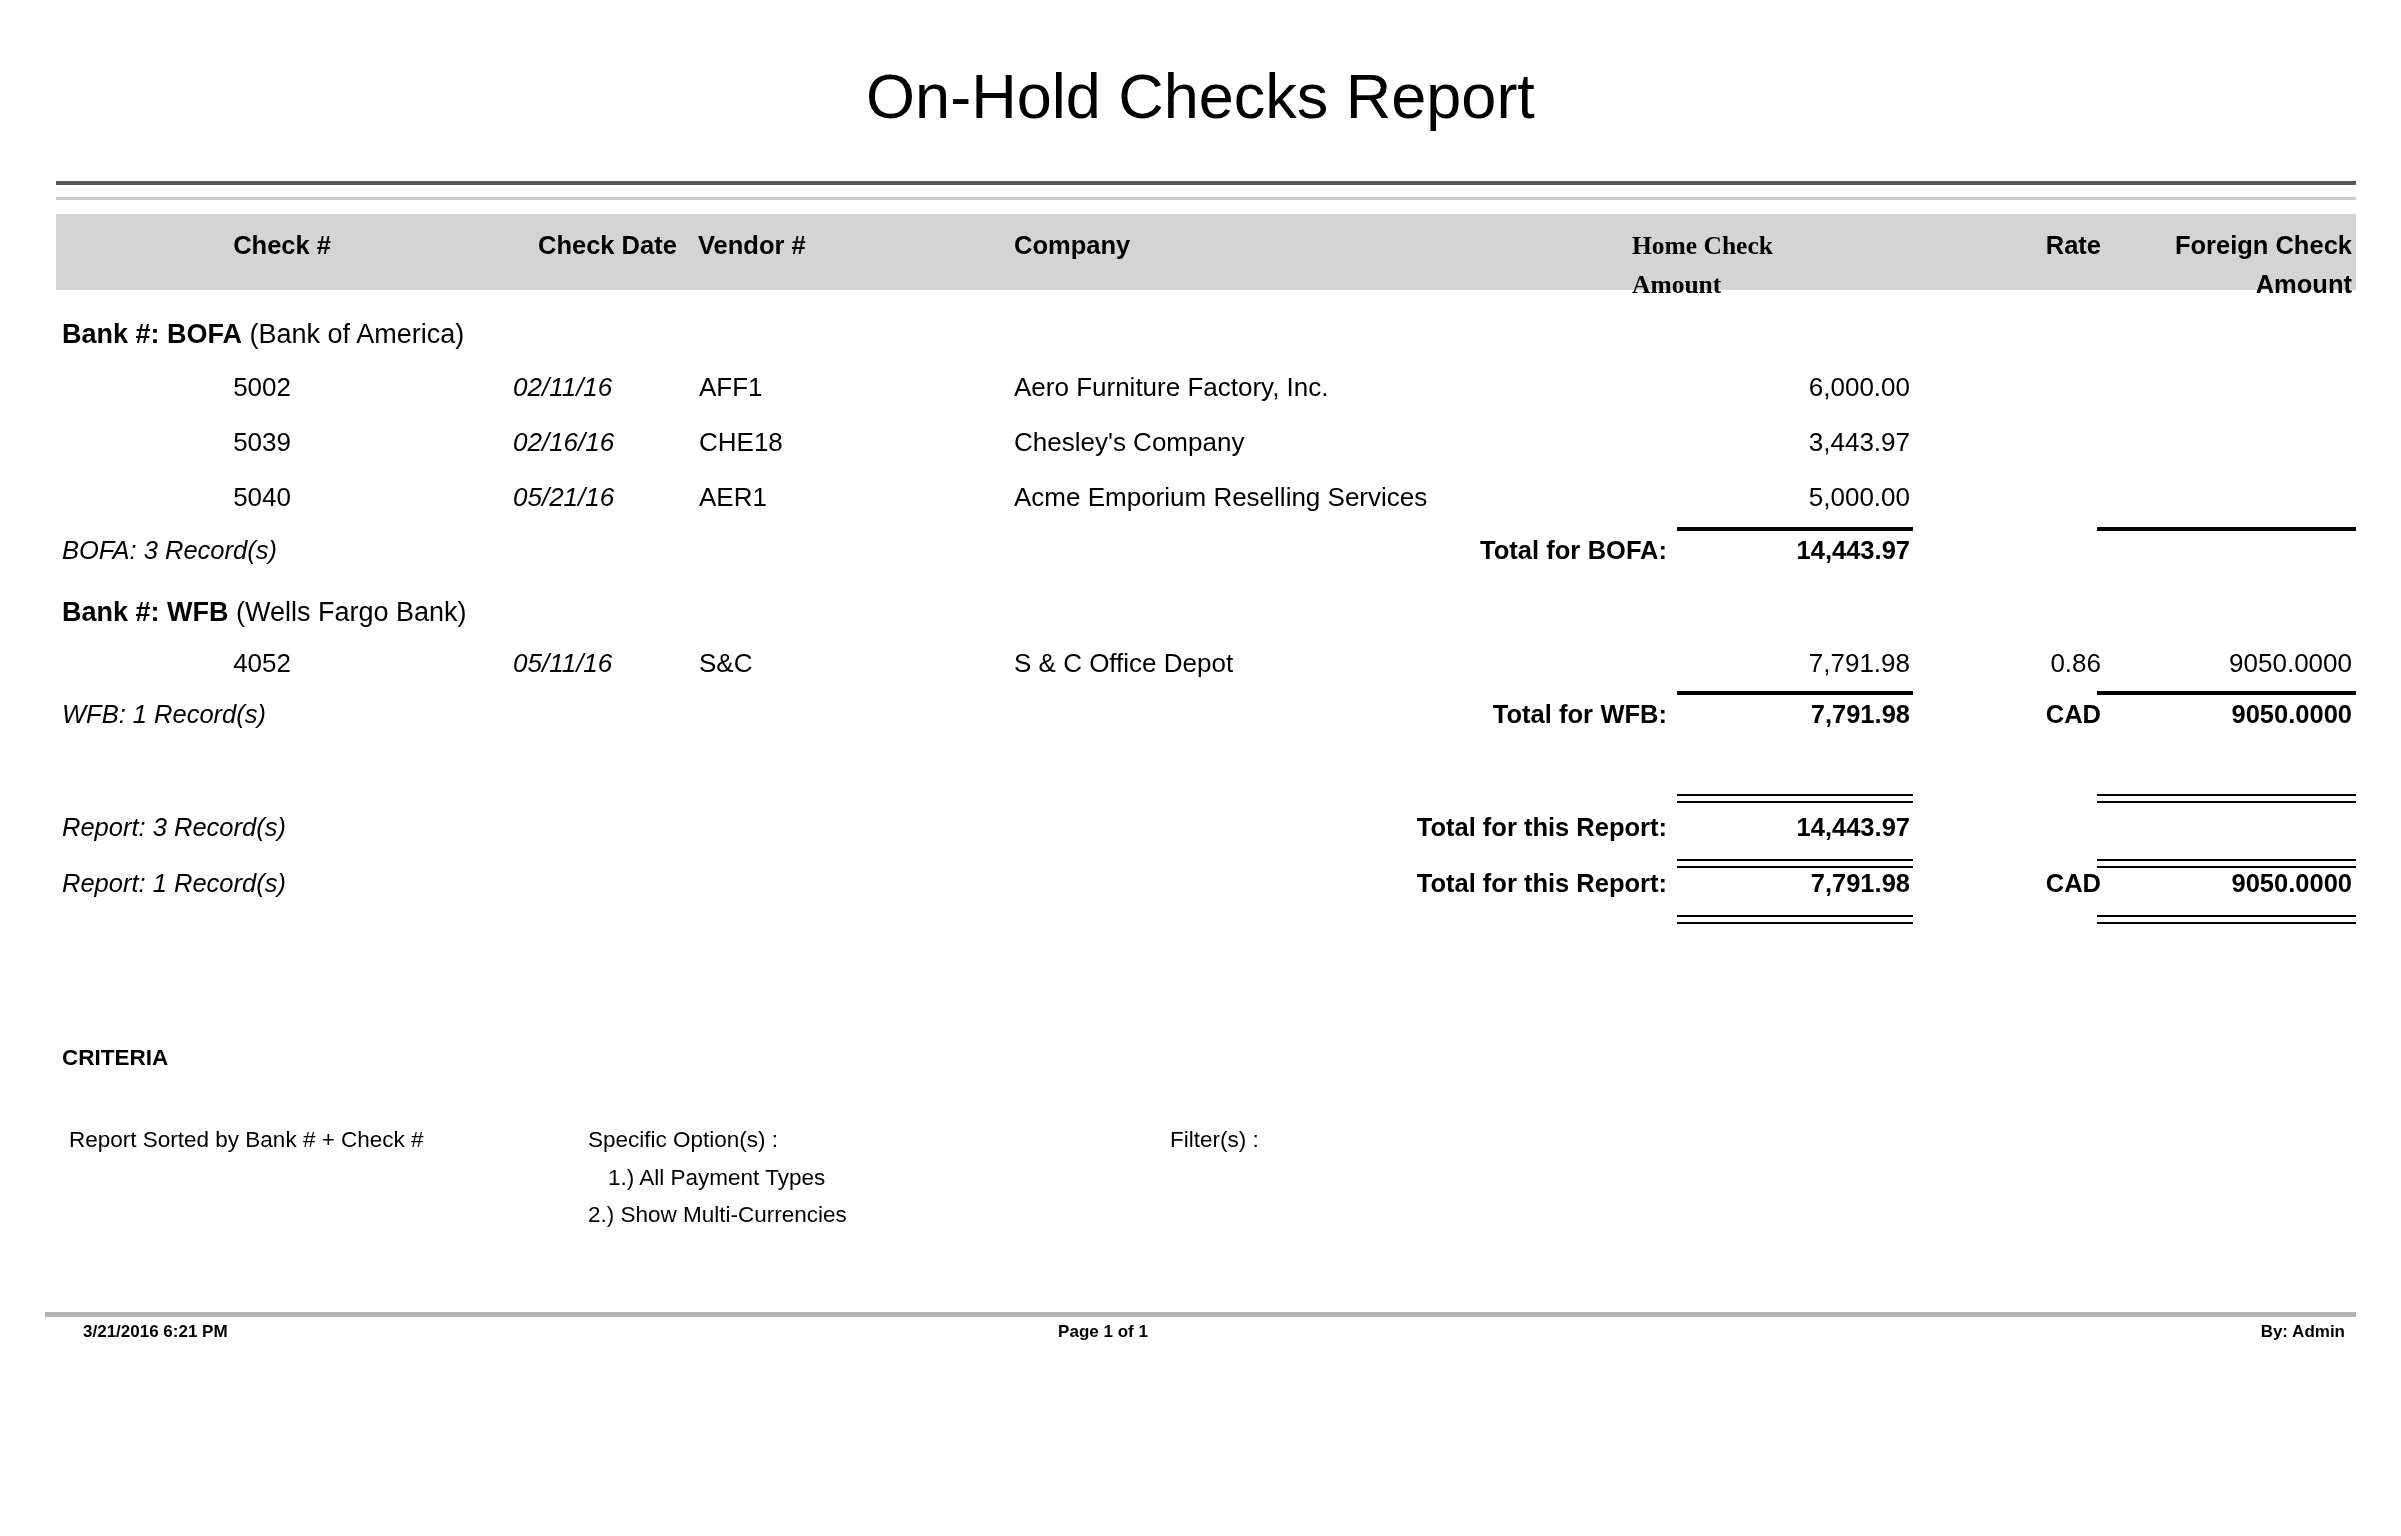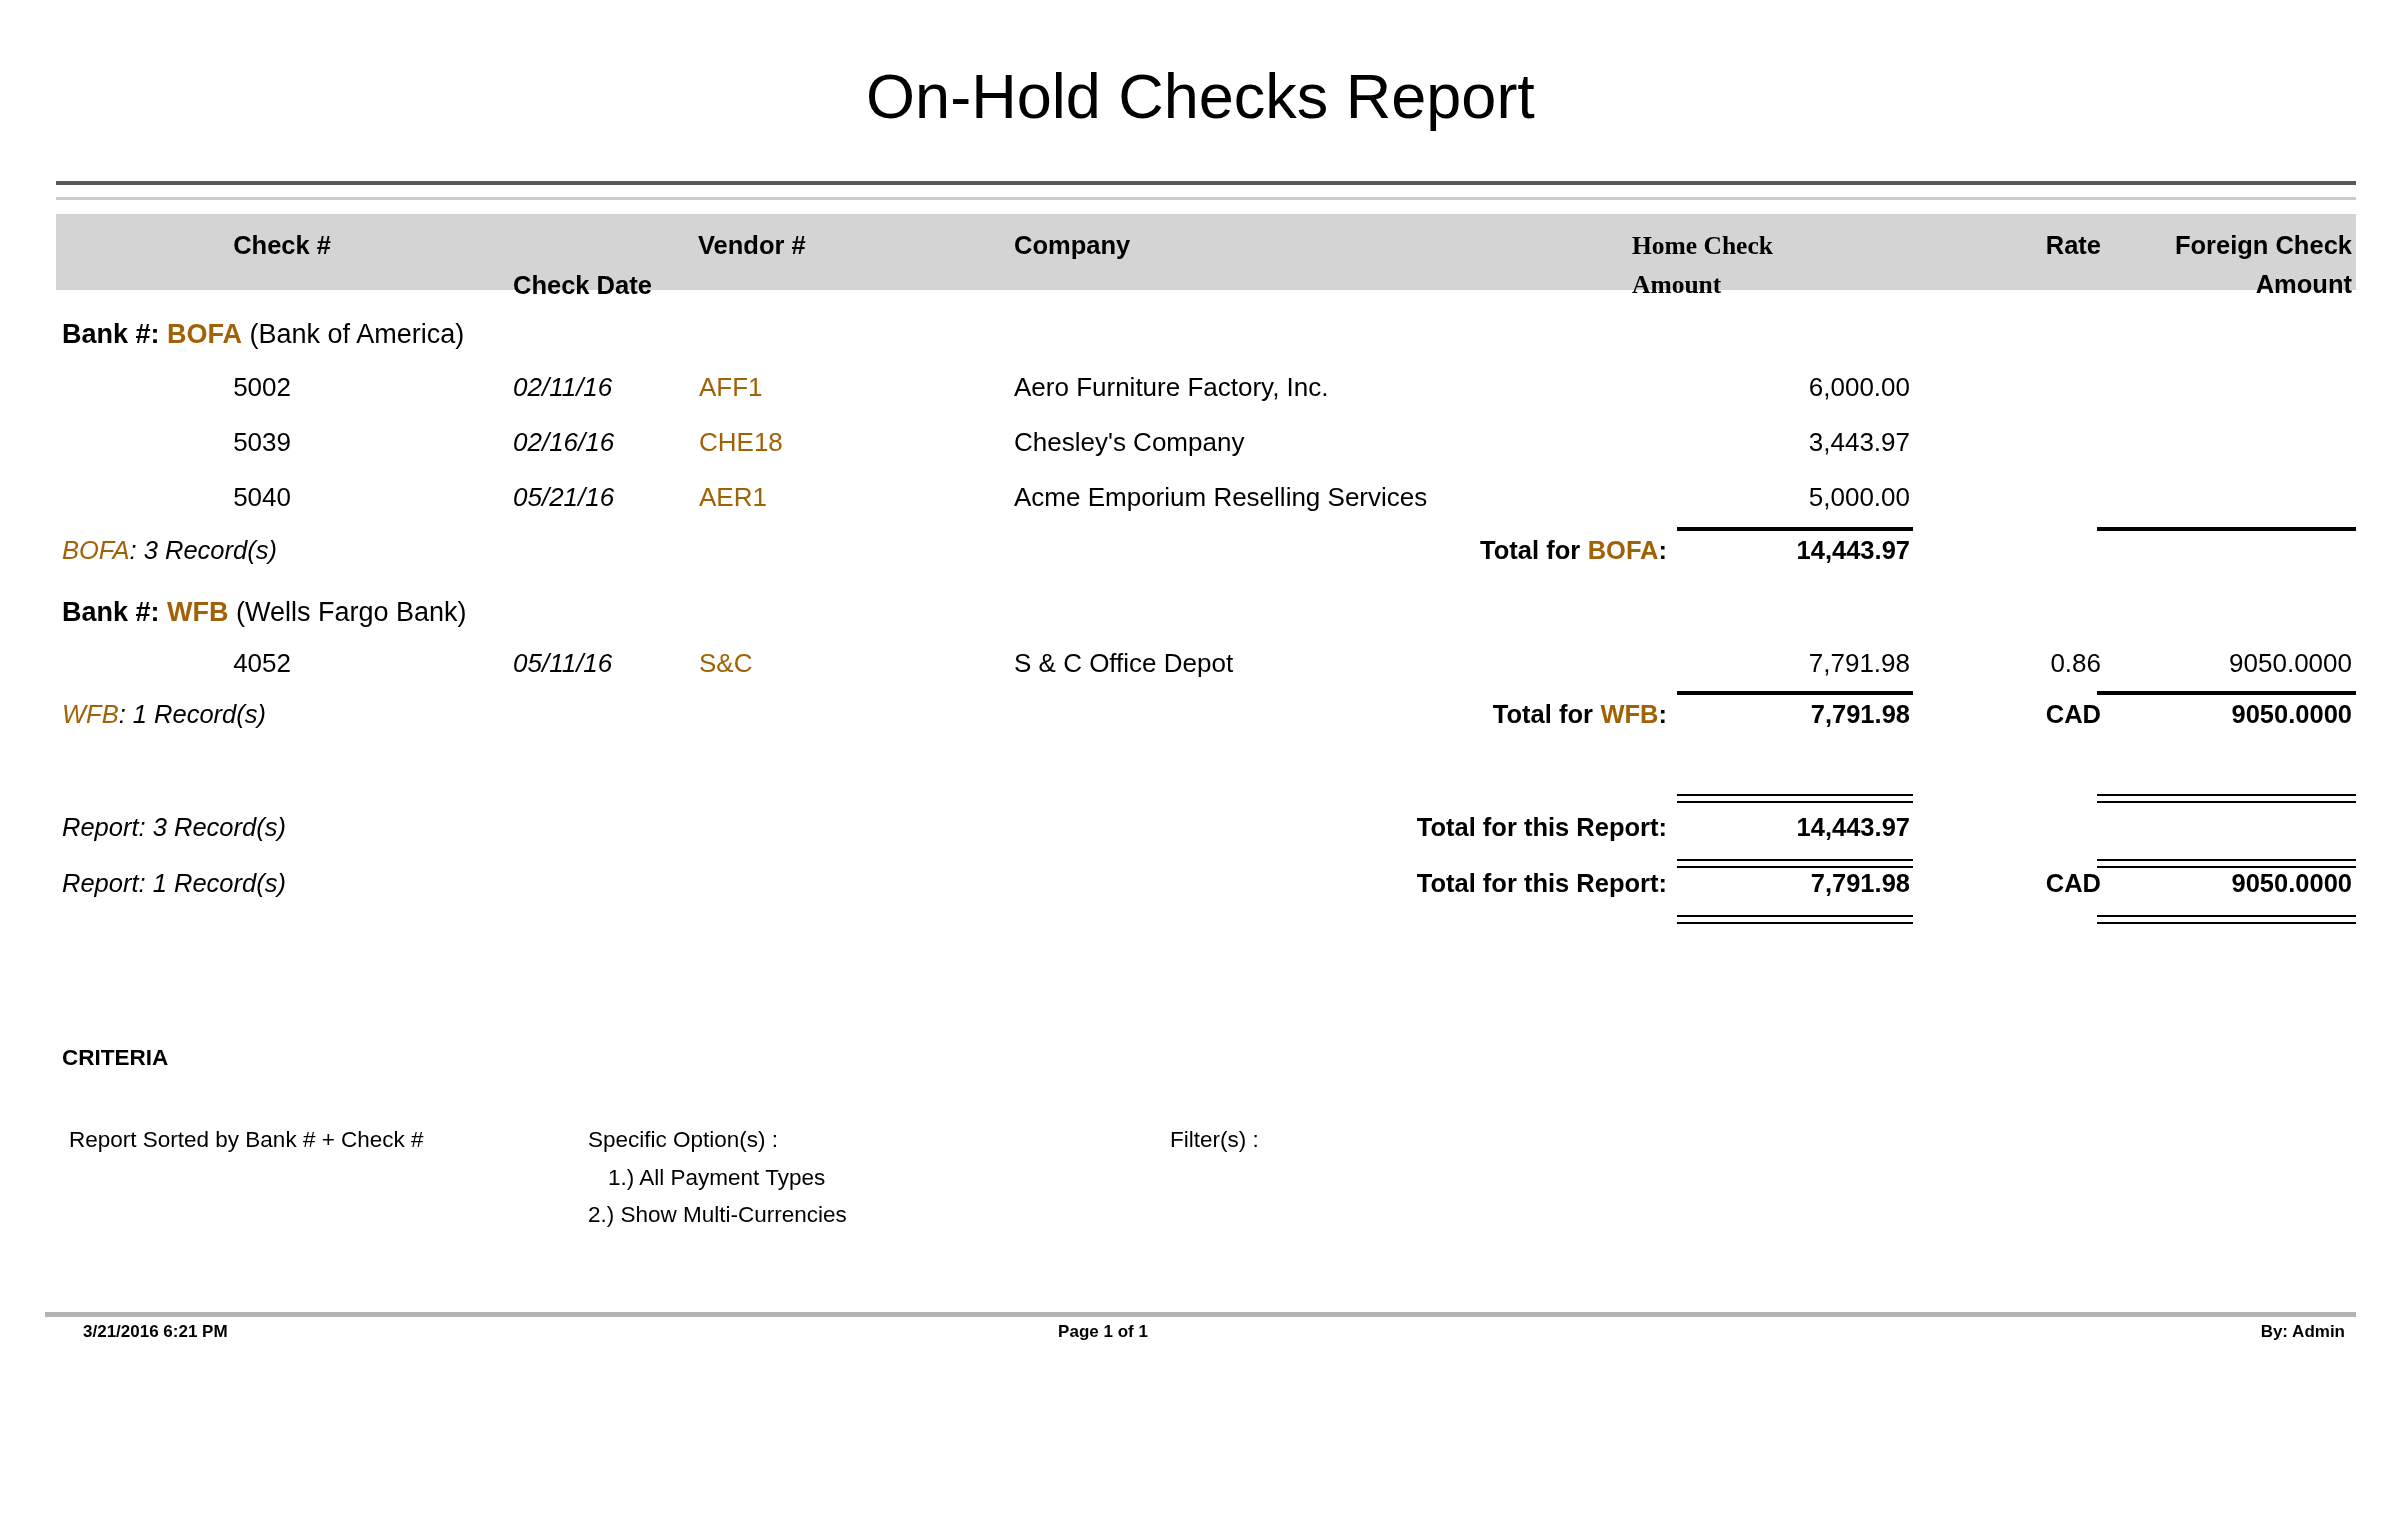--- a/index.html
+++ b/index.html
@@ -2,36 +2,36 @@
 <html style="font-size:12px"><head>
 <meta charset="utf-8">
 <style>
   html,body{margin:0;padding:0;background:#ffffff;}
   .page{
     position:relative;width:2401px;height:1537px;background:#ffffff;
     font-family:"Liberation Sans",sans-serif;color:#000;overflow:hidden;
   }
   .abs{position:absolute;white-space:nowrap;}
   .b{font-weight:700;}
-  .code{color:#a16207;}
+  .code{color:#000000;}
   .gap{margin-left:7.5px;}
 
   
   .subtitle{top:9px;left:0;width:100%;text-align:center;font-size:30px;}
   .title{top:60px;left:0;width:100%;text-align:center;font-size:63px;}
 
   
   .rule-dark{top:181px;left:56px;width:2300px;height:3.8px;background:#5a5a5a;}
   .rule-light{top:197px;left:56px;width:2300px;height:3px;background:#cccccc;}
 
   
   .head-band{top:214px;left:56px;width:2300px;height:76px;background:#d4d4d4;}
   .hc{position:absolute;top:12px;font-size:25.5px;font-weight:700;line-height:39px;white-space:nowrap;}
   .h-check{left:0;width:275px;text-align:right;}
-  .h-date{left:457px;margin-top:40px;}
+  .h-date{left:482px;}
   .h-vendor{left:642px;}
   .h-company{left:958px;}
   .h-home{left:1576px;width:272px;font-family:Liberation Serif, serif;}
   .h-rate{left:1859px;width:186px;text-align:right;}
   .h-foreign{left:2026px;width:270px;text-align:right;}
 
   
   .cell{position:absolute;top:0;white-space:nowrap;}
   .c-left{left:62px;}
   .c-check{left:56px;width:235px;text-align:right;}

